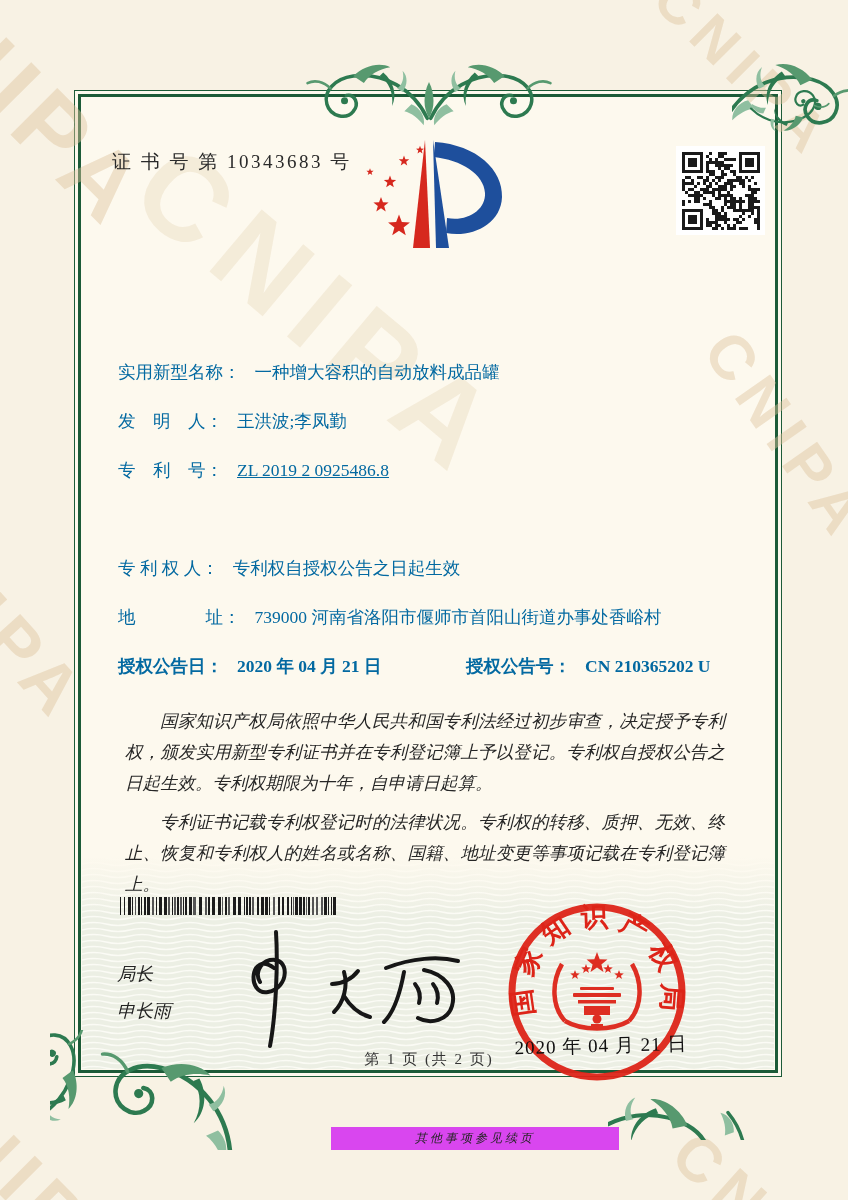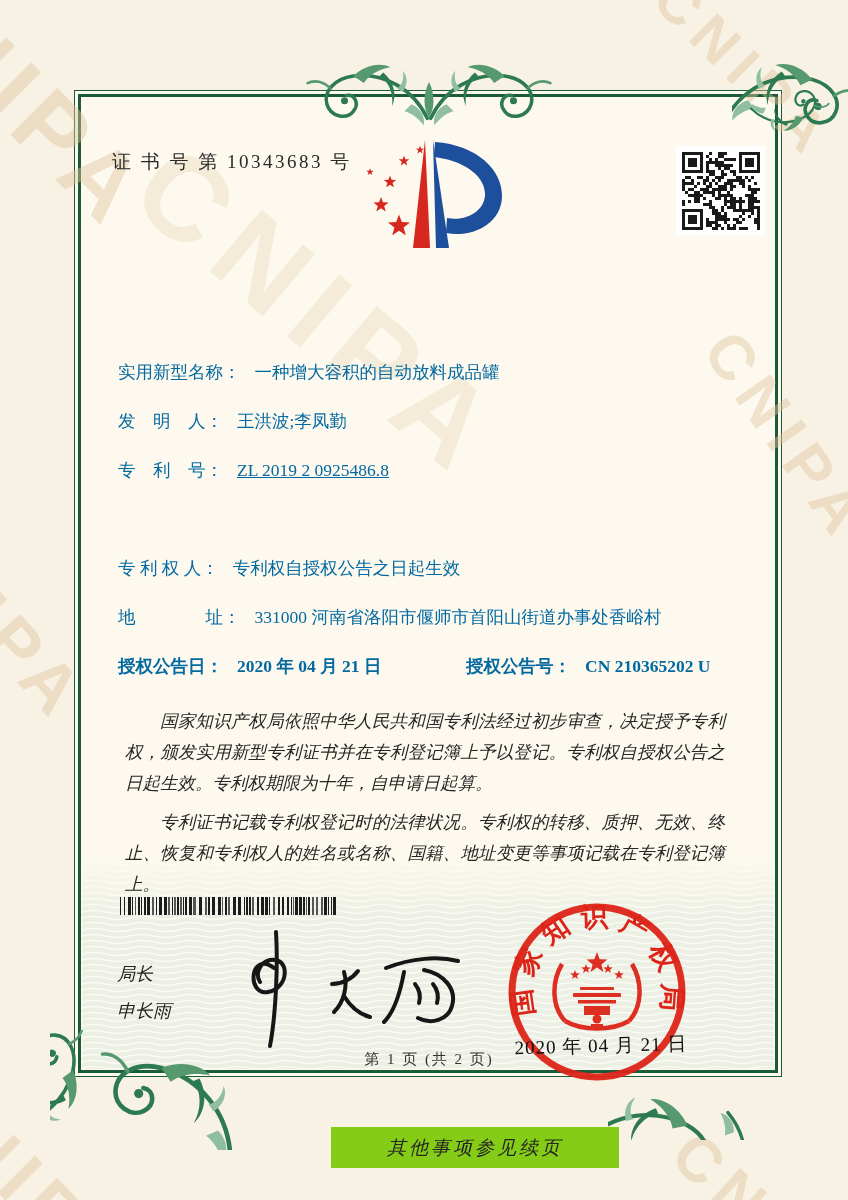--- a/index.html
+++ b/index.html
@@ -44,23 +44,23 @@
   }
   .bodytext p{margin:8px; text-indent:2em;}
   .sigtitle{position:absolute; left:117px; top:962px; font-size:18px; font-style:italic; color:#222;}
   .signame{position:absolute; left:117px; top:999px; font-size:18px; font-style:italic; color:#222;}
   .sealdate{
     position:absolute; left:503px; top:1033px; width:196px; text-align:center;
     font-size:19px; color:#101010; letter-spacing:1px; transform:rotate(-1.5deg); white-space:nowrap;
   }
   .pagefooter{position:absolute; left:75px; top:1050px; width:708px; text-align:center; font-size:15px; color:#333; letter-spacing:2px;}
   .contnote{
-    position:absolute; left:331px; top:1127px; width:288px; height:41px; background:#84cc16;
+    position:absolute; left:331px; top:1127px; width:288px; height:23px; background:#d946ef;
     display:flex; align-items:center; justify-content:center;
-    font-size:19px; font-style:italic; letter-spacing:3px; color:#262626;
+    font-size:12px; font-style:italic; letter-spacing:3px; color:#262626;
   }
   .qrbox{position:absolute; left:676px; top:146px; width:89px; height:89px; background:#ffffff;
     display:flex; align-items:center; justify-content:center;}
 </style>
 </head>
 <body>
 
 <div class="page">
 
   <svg width="0" height="0" style="position:absolute" aria-hidden="true">
@@ -432,21 +432,21 @@
   <div class="row" style="top:409px;">
     <span class="lab">发　明　人：</span><span class="val">王洪波;李凤勤</span>
   </div>
   <div class="row" style="top:458px;text-decoration:underline;">
     <span class="lab">专　利　号：</span><span class="val">ZL 2019 2 0925486.8</span>
   </div>
   <div class="row" style="top:556px;">
     <span class="lab">专 利 权 人：</span><span class="val">专利权自授权公告之日起生效</span>
   </div>
   <div class="row" style="top:605px;">
-    <span class="lab">地　　　　址：</span><span class="val">331000 河南省洛阳市偃师市首阳山街道办事处香峪村</span>
+    <span class="lab">地　　　　址：</span><span class="val">739000 河南省洛阳市偃师市首阳山街道办事处香峪村</span>
   </div>
   <div class="row row2col" style="top:654px; width:616px;font-weight:bold;">
     <span class="lab">授权公告日：</span><span class="val">2020 年 04 月 21 日</span>
     <span class="g2">
       <span class="lab">授权公告号：</span><span class="val">CN 210365202 U</span>
     </span>
   </div>
 
   <div class="bodytext">
     <p>国家知识产权局依照中华人民共和国专利法经过初步审查，决定授予专利权，颁发实用新型专利证书并在专利登记簿上予以登记。专利权自授权公告之日起生效。专利权期限为十年，自申请日起算。</p>

